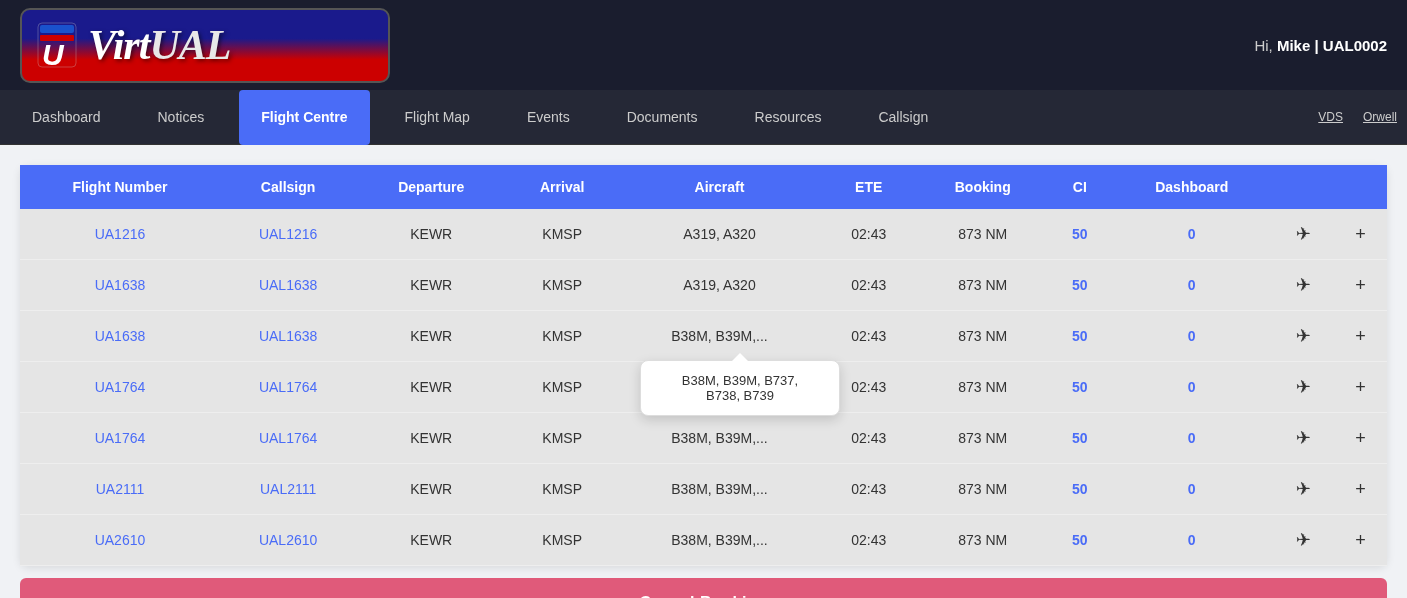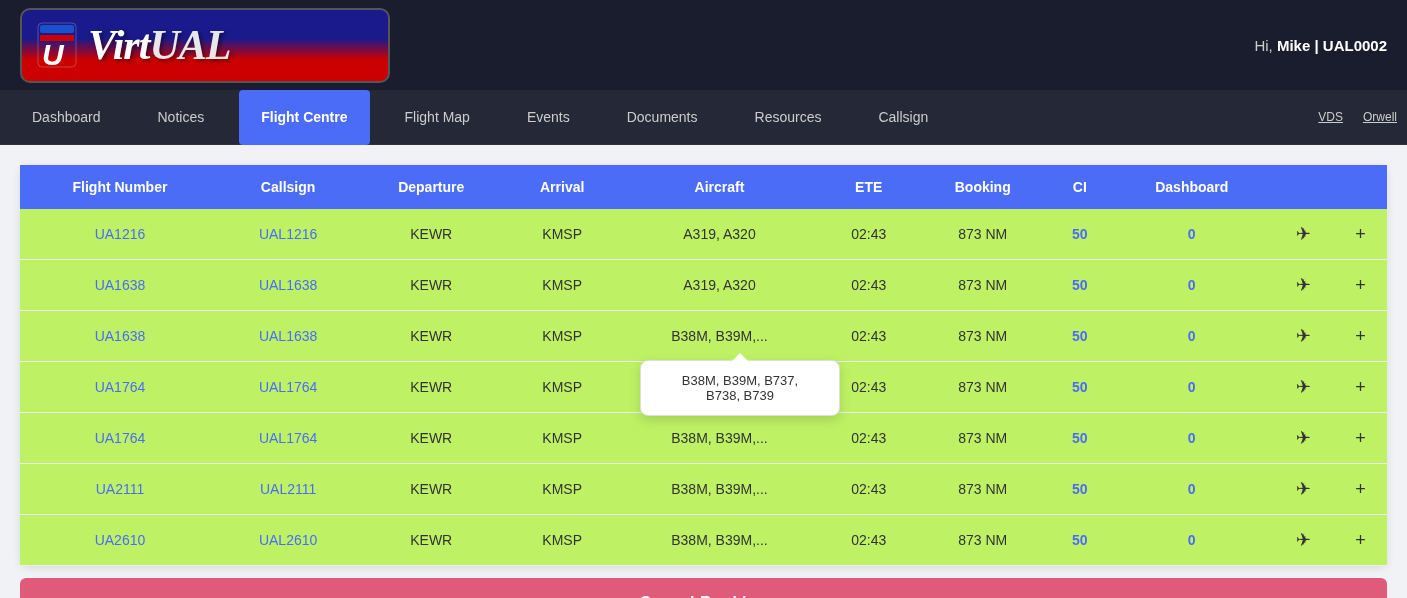--- a/index.html
+++ b/index.html
@@ -118,21 +118,21 @@
       color: white;
     }
     thead th {
       padding: 14px 10px;
       font-size: 14px;
       font-weight: 600;
       text-align: center;
     }
     tbody tr {
       border-bottom: 1px solid #eee;
-      background: #bef264;
+      background: #e5e5e5;
     }
     tbody td {
       padding: 14px 10px;
       text-align: center;
       font-size: 14px;
       color: #333;
     }
     td.link-cell a, td.link-cell {
       color: #4a6cf7;
       text-decoration: none;

